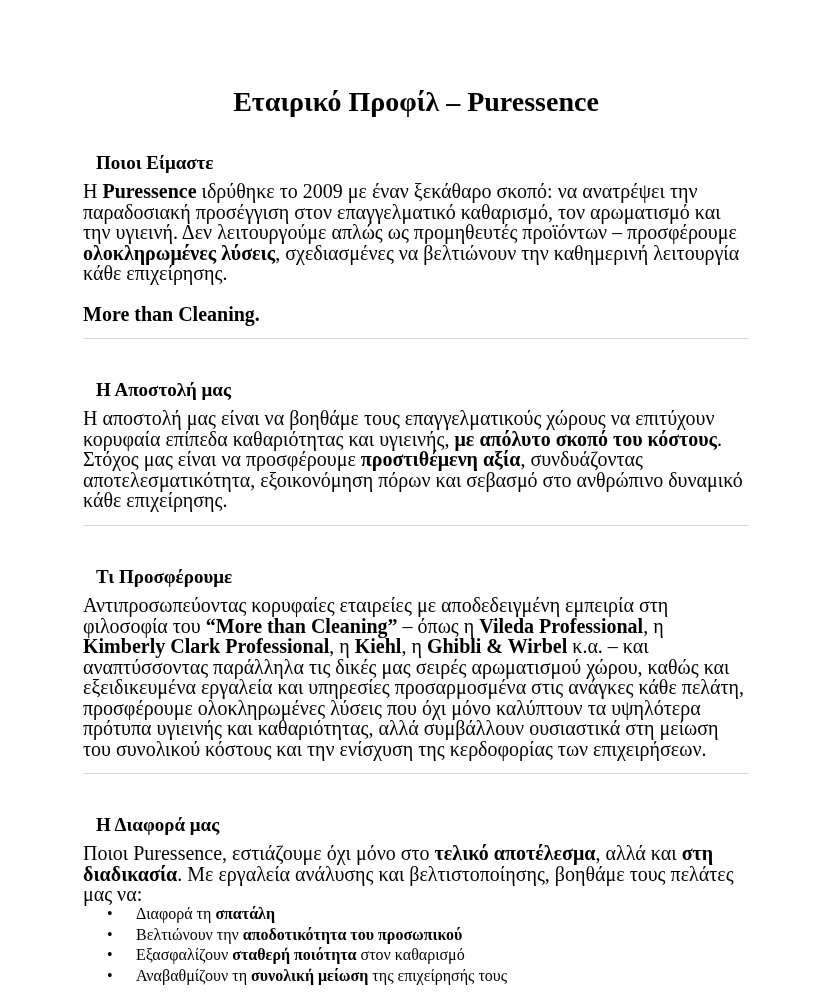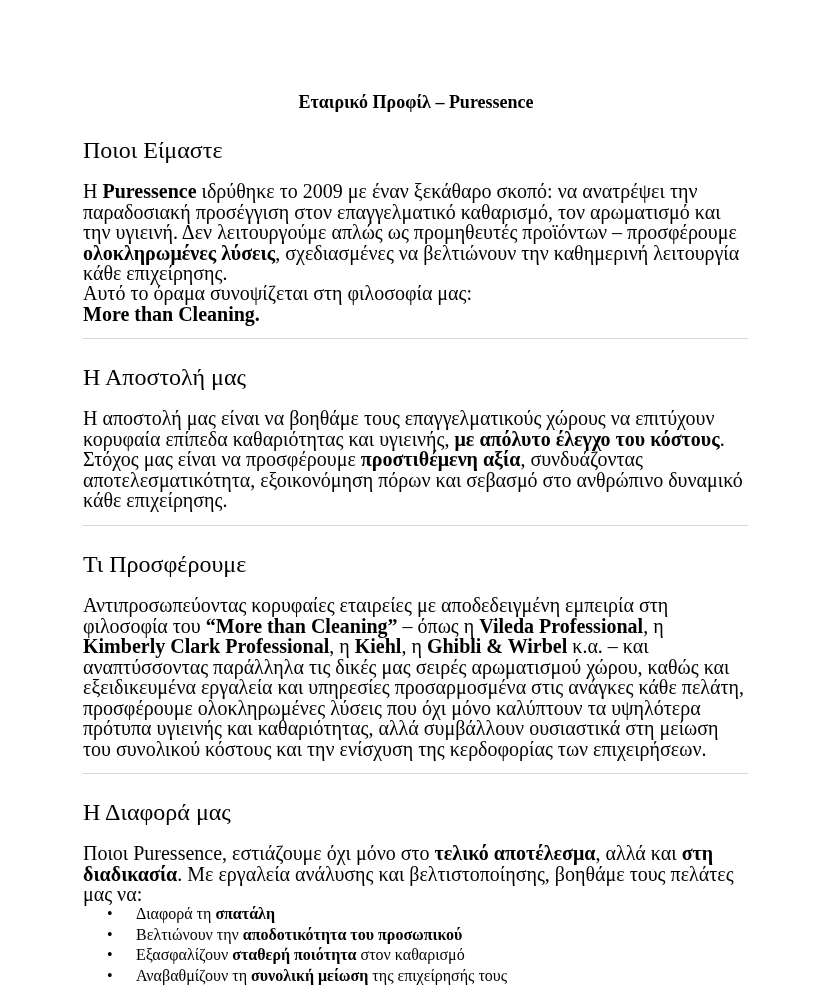--- a/index.html
+++ b/index.html
@@ -5,24 +5,24 @@
   html, body { margin: 0; padding: 0; background: #ffffff; }
   body {
     width: 831px; height: 1000px; overflow: hidden;
     font-family: "Liberation Serif", "DejaVu Serif", serif;
     color: #000;
   }
   .page { position: relative; width: 831px; height: 1000px; }
   .content { position: absolute; left: 83px; top: 0; width: 666px; }
   h1 {
     margin: 0; position: absolute; top: 86px; left: 0; width: 666px;
-    text-align: center; font-size: 18px; font-weight: bold; line-height: 32px;
+    text-align: center; font-size: 28px; font-weight: bold; line-height: 32px;
   }
   h2 {
-    margin: 0; position: absolute; left: 0; font-size: 24px; font-weight: normal; line-height: 24px;
+    margin: 13px; position: absolute; left: 0; font-size: 19px; font-weight: bold; line-height: 24px;
   }
   p {
     margin: 0; position: absolute; left: 0; width: 666px;
     font-size: 20px; line-height: 20.5px;
   }
   hr.rule {
     position: absolute; left: 0; width: 665px; margin: 0; border: 0;
     border-top: 1.5px solid #d6d6d6; height: 0;
   }
   ul {
@@ -39,28 +39,28 @@
 <div class="page">
   <div class="content">
 
     <h1>Εταιρικό Προφίλ – Puressence</h1>
 
     <h2 style="top:138px">Ποιοι Είμαστε</h2>
     <p style="top:181px">
       <span>Η </span><b>Puressence</b><span> ιδρύθηκε το 2009 με έναν ξεκάθαρο σκοπό: να ανατρέψει την παραδοσιακή προσέγγιση στον επαγγελματικό καθαρισμό, τον αρωματισμό και την υγιεινή. Δεν λειτουργούμε απλώς ως προμηθευτές προϊόντων – προσφέρουμε </span><b>ολοκληρωμένες λύσεις</b><span>, σχεδιασμένες να βελτιώνουν την καθημερινή λειτουργία κάθε επιχείρησης.</span>
     </p>
     <p style="top:283px">
-      <span>Αυτό το όραμα συνοψίζεται στη φιλοσοφία μας:</span><br>
+      <br>
       <b>More than Cleaning.</b>
     </p>
     <hr class="rule" style="top:338px">
 
     <h2 style="top:365px">Η Αποστολή μας</h2>
     <p style="top:408px">
-      <span>Η αποστολή μας είναι να βοηθάμε τους επαγγελματικούς χώρους να επιτύχουν κορυφαία επίπεδα καθαριότητας και υγιεινής, </span><b>με απόλυτο έλεγχο του κόστους</b><span>. Στόχος μας είναι να προσφέρουμε </span><b>προστιθέμενη αξία</b><span>, συνδυάζοντας αποτελεσματικότητα, εξοικονόμηση πόρων και σεβασμό στο ανθρώπινο δυναμικό κάθε επιχείρησης.</span>
+      <span>Η αποστολή μας είναι να βοηθάμε τους επαγγελματικούς χώρους να επιτύχουν κορυφαία επίπεδα καθαριότητας και υγιεινής, </span><b>με απόλυτο σκοπό του κόστους</b><span>. Στόχος μας είναι να προσφέρουμε </span><b>προστιθέμενη αξία</b><span>, συνδυάζοντας αποτελεσματικότητα, εξοικονόμηση πόρων και σεβασμό στο ανθρώπινο δυναμικό κάθε επιχείρησης.</span>
     </p>
     <hr class="rule" style="top:525px">
 
     <h2 style="top:552px">Τι Προσφέρουμε</h2>
     <p style="top:595px">
       <span>Αντιπροσωπεύοντας κορυφαίες εταιρείες με αποδεδειγμένη εμπειρία στη φιλοσοφία του </span><b>“More than Cleaning”</b><span> – όπως η </span><b>Vileda Professional</b><span>, η </span><b>Kimberly Clark Professional</b><span>, η </span><b>Kiehl</b><span>, η </span><b>Ghibli &amp; Wirbel</b><span> κ.α. – και αναπτύσσοντας παράλληλα τις δικές μας σειρές αρωματισμού χώρου, καθώς και εξειδικευμένα εργαλεία και υπηρεσίες προσαρμοσμένα στις ανάγκες κάθε πελάτη, προσφέρουμε ολοκληρωμένες λύσεις που όχι μόνο καλύπτουν τα υψηλότερα πρότυπα υγιεινής και καθαριότητας, αλλά συμβάλλουν ουσιαστικά στη μείωση του συνολικού κόστους και την ενίσχυση της κερδοφορίας των επιχειρήσεων.</span>
     </p>
     <hr class="rule" style="top:773px">
 
     <h2 style="top:800px">Η Διαφορά μας</h2>

